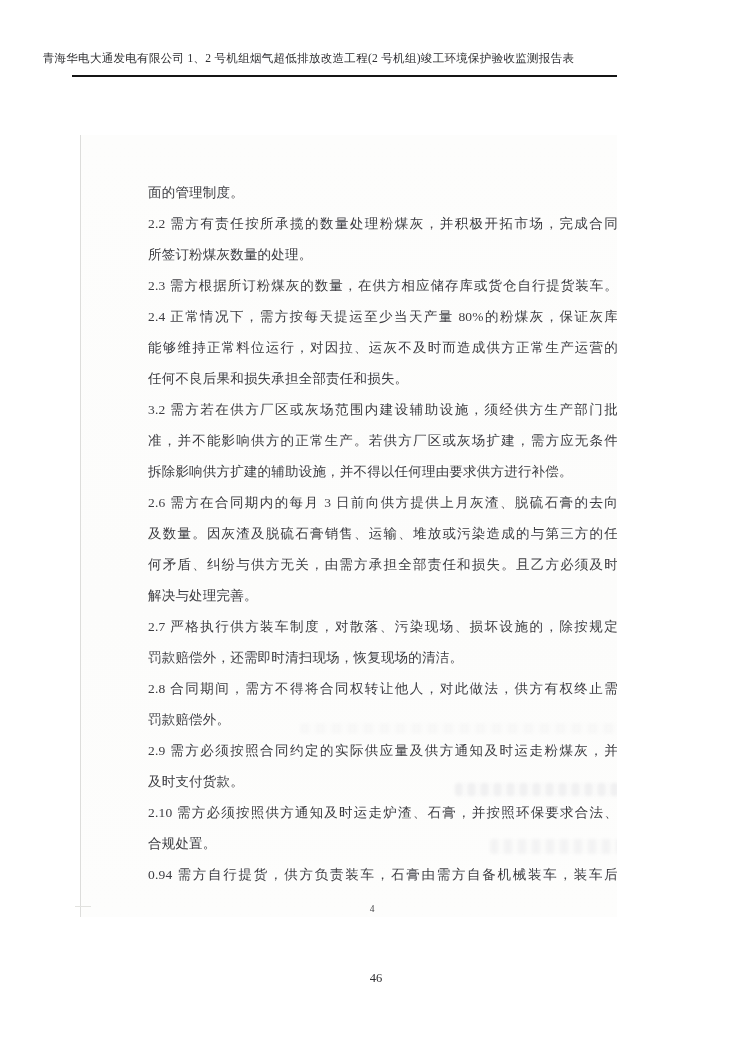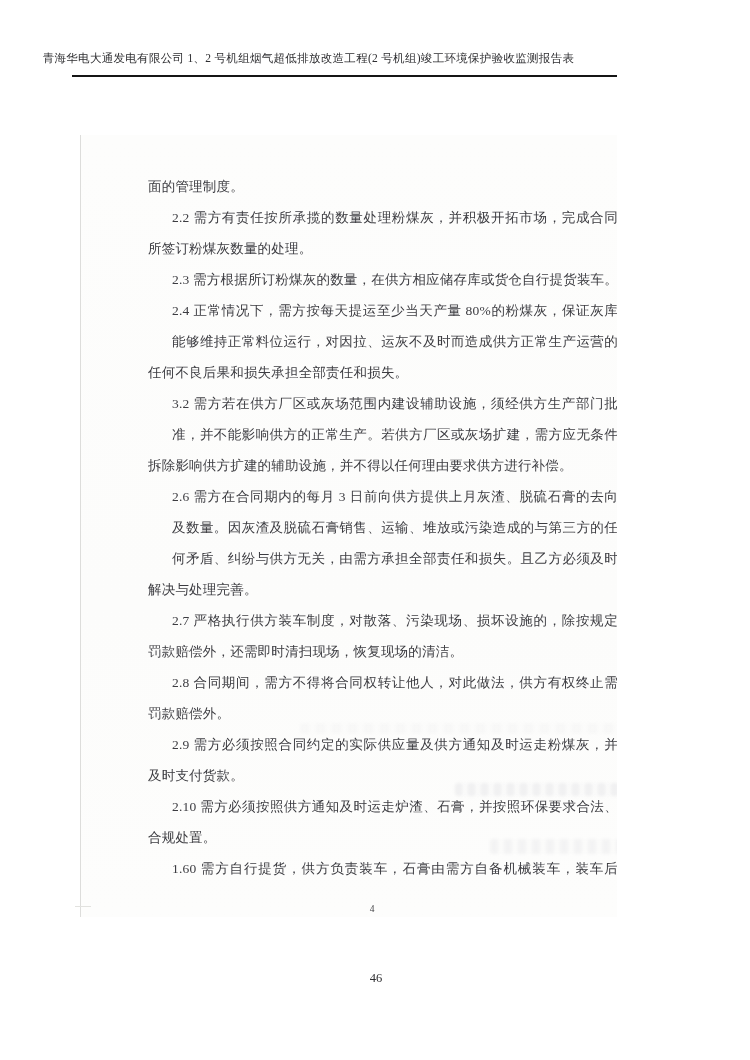--- a/index.html
+++ b/index.html
@@ -36,36 +36,35 @@
     border-left: 1px solid #dddddb;
   }
   .scan-corner-mark {
     position: absolute;
     left: -6px; top: 771px;
     width: 16px; height: 1px;
     background: #e2e2df;
   }
   .textblock {
     position: absolute;
-    left: 67px; top: 36px;
+    left: 67px; top: 42px;
     width: 470px;
   }
   .line {
     height: 31px;
     line-height: 31px;
     font-size: 13.5px;
     letter-spacing: 0.2px;
     color: #3c3c41;
     white-space: nowrap;
     text-align: left;
   }
   .line.fill {
     text-align: justify;
     text-align-last: justify;
-    margin-left: 24px;
   }
   .inner-pagenum {
     position: absolute;
     left: 0; top: 769px;
     width: 582px;
     text-align: center;
     font-size: 9.5px;
     color: #444447;
   }
   
@@ -138,21 +137,21 @@
         <div class="line fill">何矛盾、纠纷与供方无关，由需方承担全部责任和损失。且乙方必须及时</div>
         <div class="line">解决与处理完善。</div>
         <div class="line fill">2.7 严格执行供方装车制度，对散落、污染现场、损坏设施的，除按规定</div>
         <div class="line">罚款赔偿外，还需即时清扫现场，恢复现场的清洁。</div>
         <div class="line fill">2.8 合同期间，需方不得将合同权转让他人，对此做法，供方有权终止需</div>
         <div class="line">罚款赔偿外。</div>
         <div class="line fill">2.9 需方必须按照合同约定的实际供应量及供方通知及时运走粉煤灰，并</div>
         <div class="line">及时支付货款。</div>
         <div class="line fill">2.10 需方必须按照供方通知及时运走炉渣、石膏，并按照环保要求合法、</div>
         <div class="line">合规处置。</div>
-        <div class="line fill">1.60 需方自行提货，供方负责装车，石膏由需方自备机械装车，装车后</div>
+        <div class="line fill">0.94 需方自行提货，供方负责装车，石膏由需方自备机械装车，装车后</div>
       </div>
 
     <div class="ghost g3"></div>
     <div class="ghost g1"></div>
     <div class="ghost g2"></div>
     <div class="speck s1"></div>
     <div class="speck s2"></div>
 
     <div class="inner-pagenum">4</div>
   </div>

